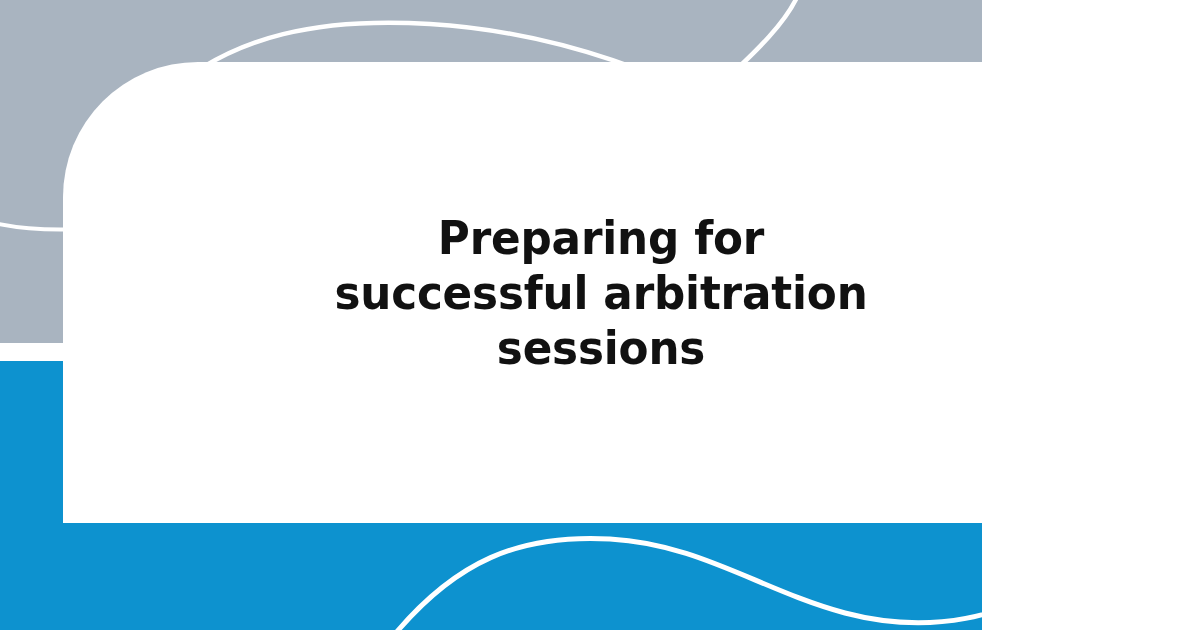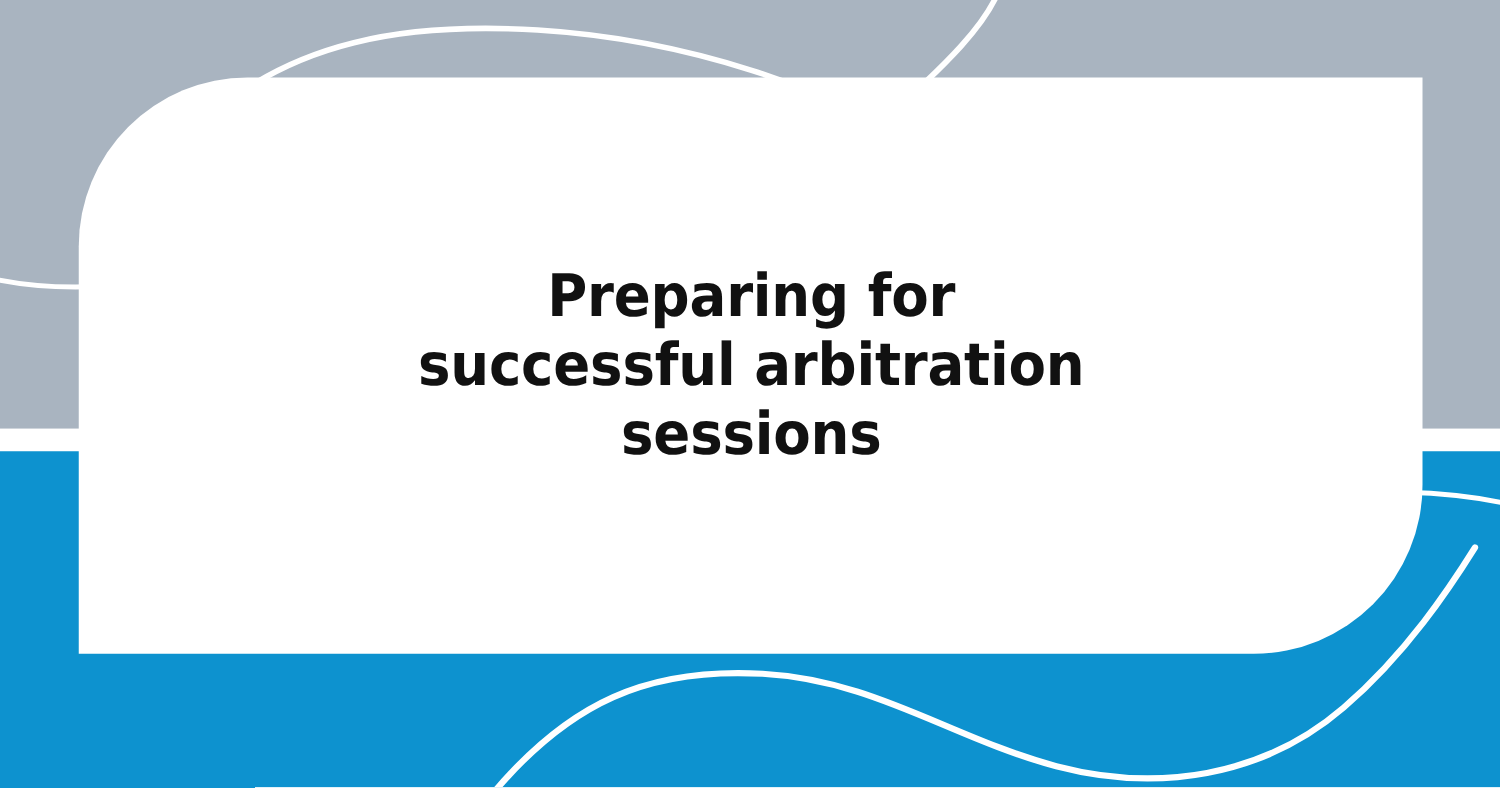--- a/index.html
+++ b/index.html
@@ -8,21 +8,21 @@
     padding: 0;
     background: #ffffff;
   }
   body {
     font-family: "Liberation Sans", "DejaVu Sans", sans-serif;
   }
 
   
   .banner {
     position: relative;
-    width: 1200px;
+    width: 982px;
     height: 630px;
     overflow: hidden;
     background: #ffffff;
   }
 
   
   .bg-layer {
     position: absolute;
     inset: 0;
     width: 100%;

